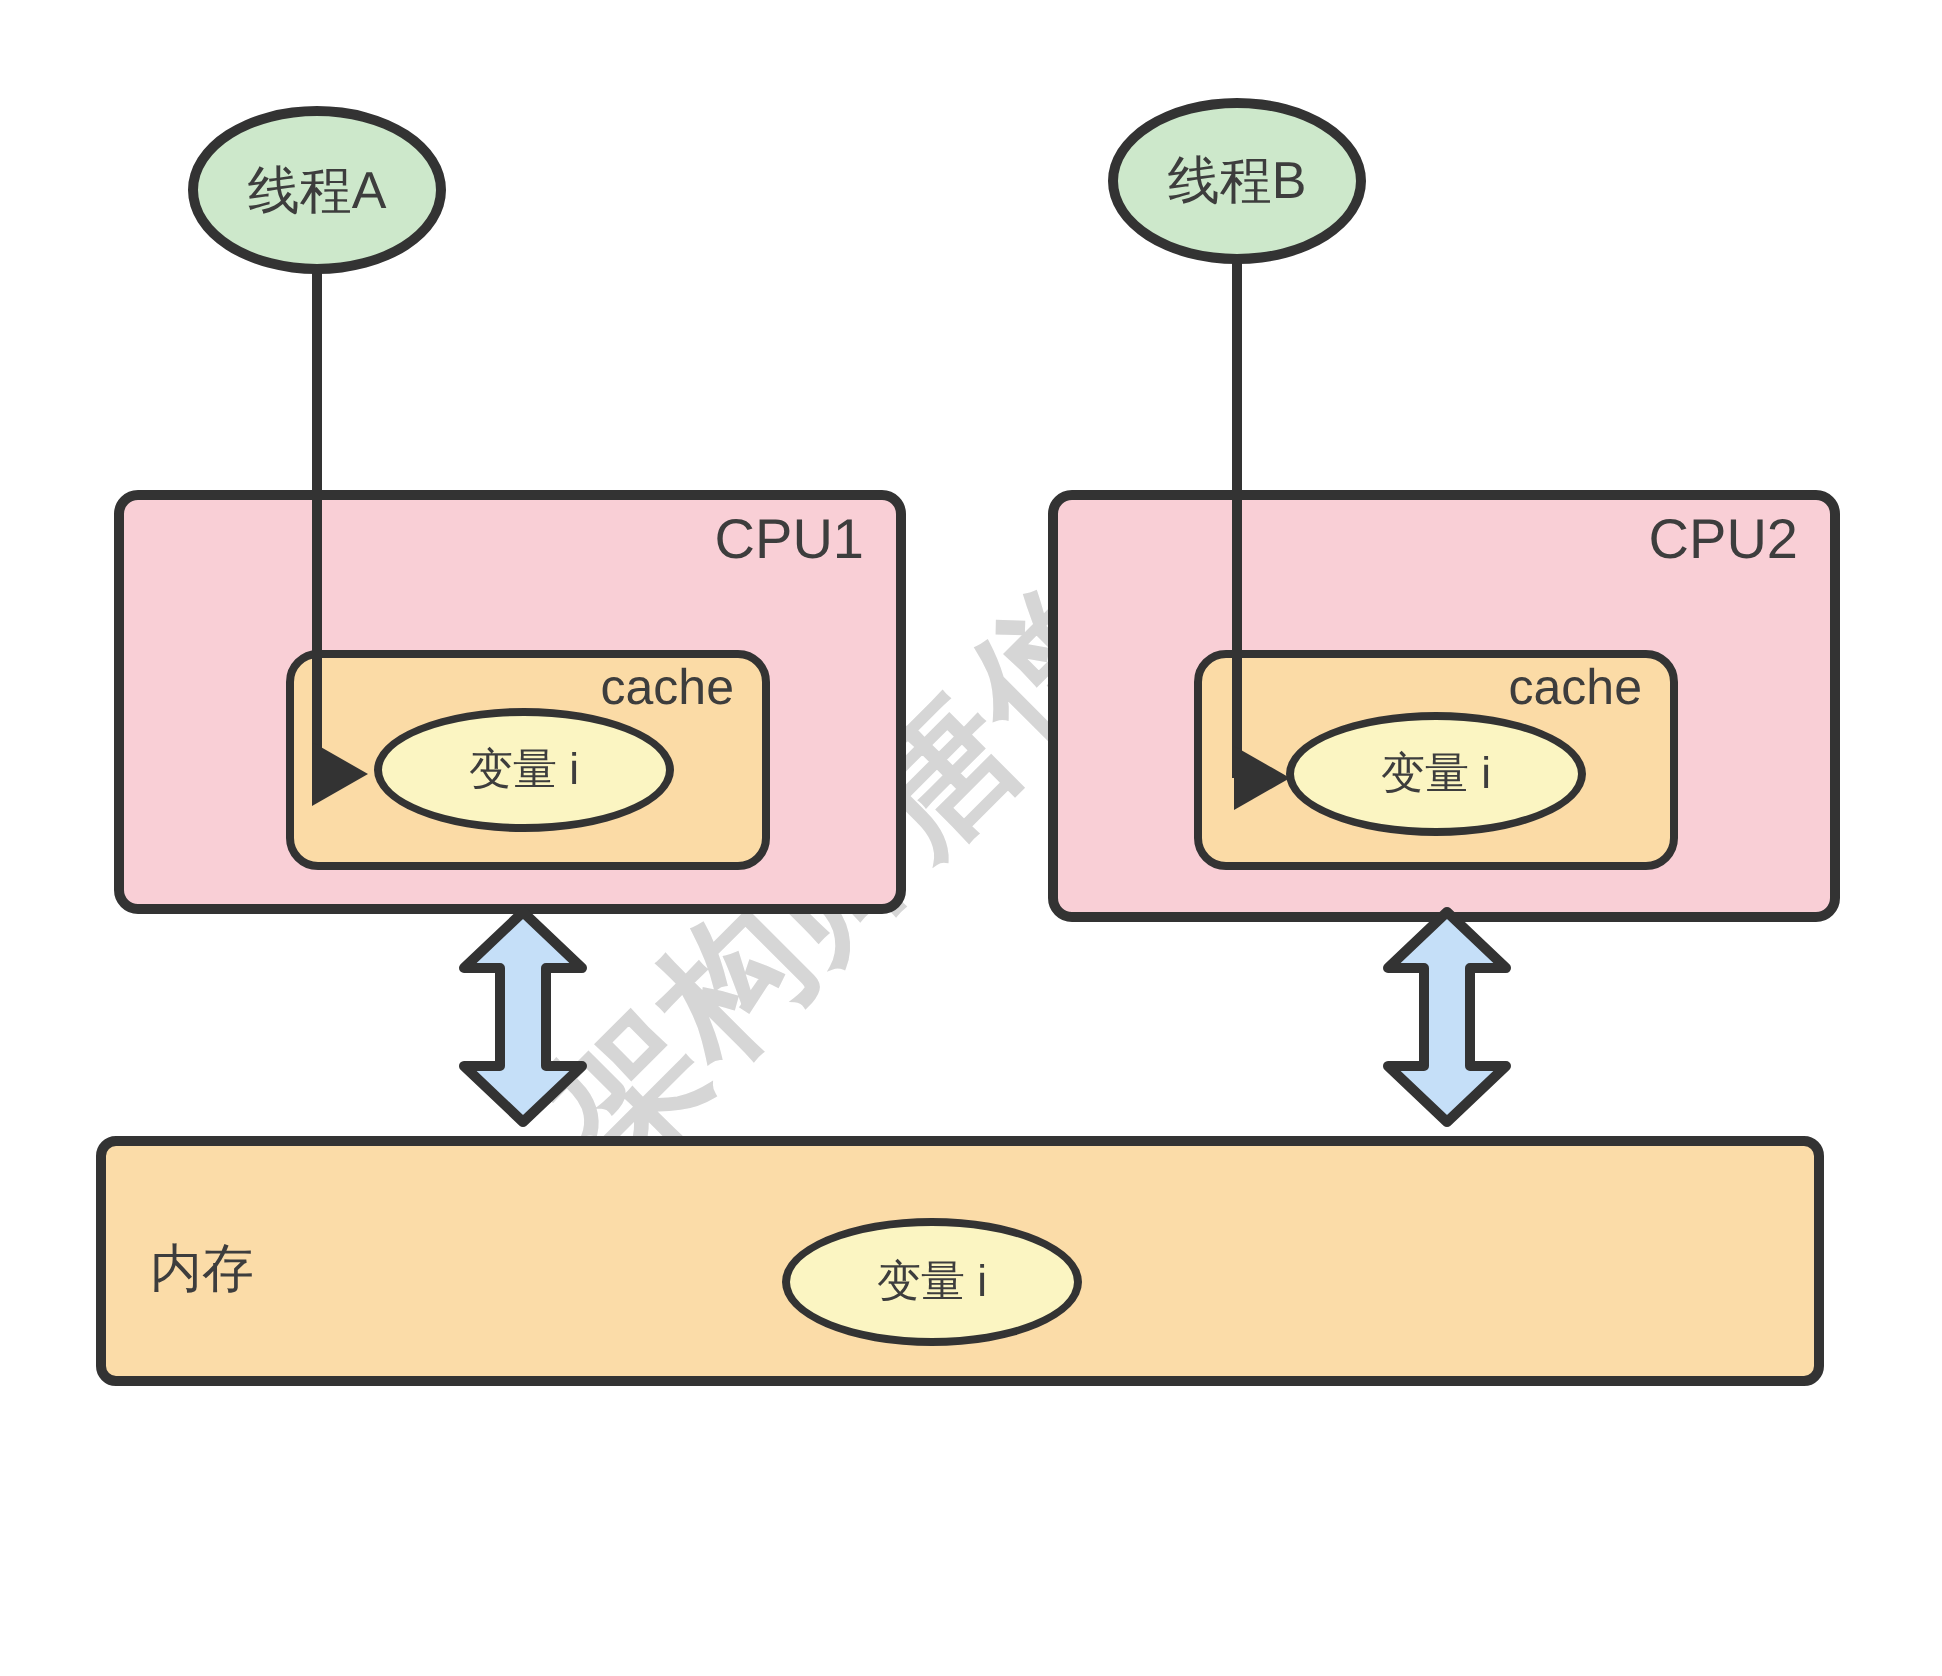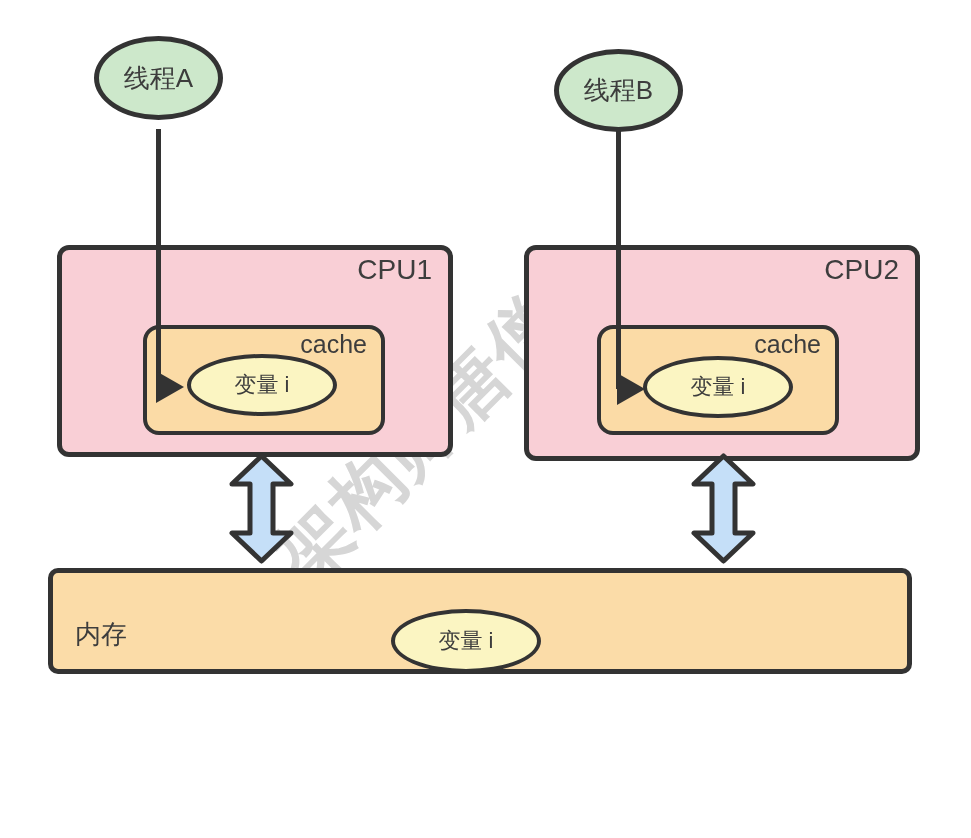--- a/index.html
+++ b/index.html
@@ -132,35 +132,35 @@
   <div class="ellipse variable-ellipse" style="left:643px; top:356px; width:150px; height:62px;">
     <span>变量 i</span>
   </div>
 
   <div class="vline" style="left:156px; top:129px; height:258px;"></div>
   <div class="arrowhead-right" style="left:156px; top:371px;"></div>
 
   <div class="vline" style="left:616px; top:127px; height:262px;"></div>
   <div class="arrowhead-right" style="left:617px; top:373px;"></div>
 
-  <div class="ellipse thread-ellipse" style="left:94px; top:36px; width:129px; height:84px;">
+  <div class="ellipse thread-ellipse" style="left:94px; top:53px; width:129px; height:84px;">
     <span>线程A</span>
   </div>
   <div class="ellipse thread-ellipse" style="left:554px; top:49px; width:129px; height:83px;">
     <span>线程B</span>
   </div>
 
   <svg class="sync-arrow" style="left:228px; top:452px;" width="67" height="113" viewBox="0 0 67 113">
     <path d="M33.5 4 L63 32 L45 32 L45 81 L63 81 L33.5 109 L4 81 L22 81 L22 32 L4 32 Z" fill="var(--arrow-fill, #c5dff8)" stroke="var(--outline, #333)" stroke-width="5" stroke-linejoin="round"></path>
   </svg>
   <svg class="sync-arrow" style="left:690px; top:452px;" width="67" height="113" viewBox="0 0 67 113">
     <path d="M33.5 4 L63 32 L45 32 L45 81 L63 81 L33.5 109 L4 81 L22 81 L22 32 L4 32 Z" fill="var(--arrow-fill, #c5dff8)" stroke="var(--outline, #333)" stroke-width="5" stroke-linejoin="round"></path>
   </svg>
 
-  <div class="box memory-box" style="left:48px; top:568px; width:864px; height:106px;">
+  <div class="box memory-box" style="left:48px; top:568px; width:864px; height:125px;">
     <div class="memory-label">内存</div>
   </div>
   <div class="ellipse variable-ellipse" style="left:391px; top:609px; width:150px; height:64px;">
     <span>变量 i</span>
   </div>
 
 
 </div>
 
 </body></html>

